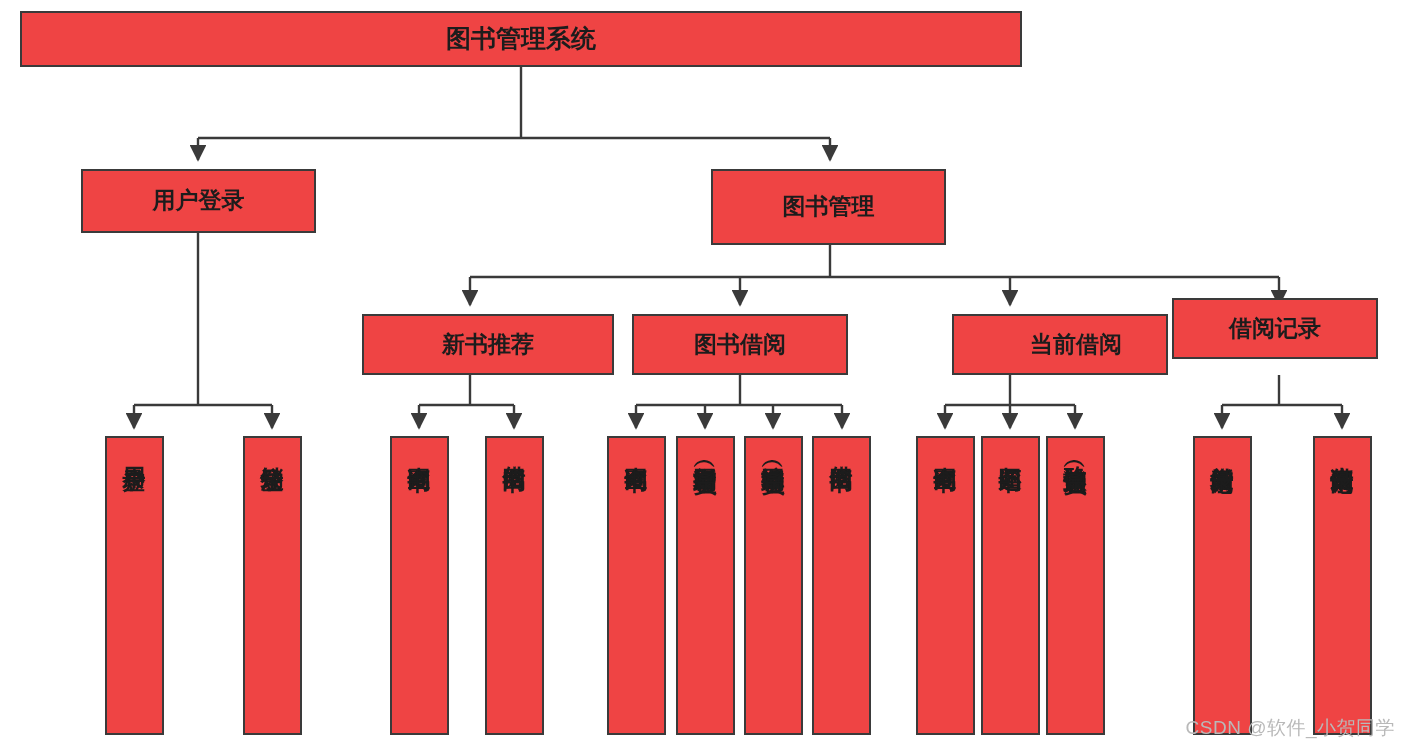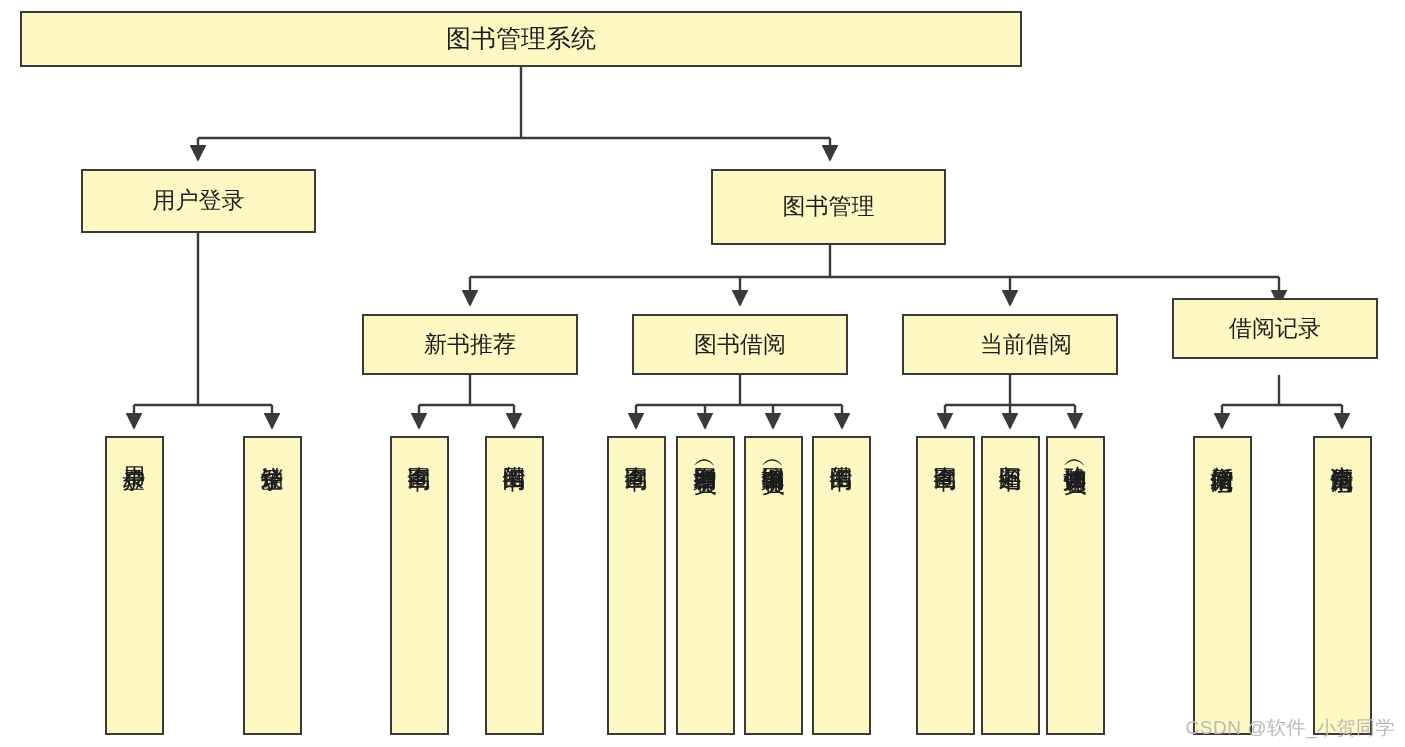--- a/index.html
+++ b/index.html
@@ -21,26 +21,27 @@
     position: absolute;
     left: 0;
     top: 0;
     width: 1405px;
     height: 747px;
     pointer-events: none;
   }
   .node {
     position: absolute;
     box-sizing: border-box;
-    background: #fef9c3;
+    background: #ef4444;
     border: 2px solid #3a3a3a;
     display: flex;
     align-items: center;
     justify-content: center;
     z-index: 2;
+    font-weight: bold;
   }
   .node .label {
     color: #1c1c1c;
     text-align: center;
     line-height: 1.18;
     white-space: nowrap;
   }
   
   .node.horiz .label {
     writing-mode: horizontal-tb;
@@ -133,27 +134,27 @@
     <span class="label">图书管理系统</span>
   </div>
 
   <div class="node horiz lvl2" style="left:81px; top:169px; width:235px; height:64px;">
     <span class="label">用户登录</span>
   </div>
   <div class="node horiz lvl2" style="left:711px; top:169px; width:235px; height:76px;">
     <span class="label">图书管理</span>
   </div>
 
-  <div class="node horiz lvl3" style="left:362px; top:314px; width:216px; height:61px;">
+  <div class="node horiz lvl3" style="left:362px; top:314px; width:252px; height:61px;">
     <span class="label">新书推荐</span>
   </div>
   <div class="node horiz lvl3" style="left:632px; top:314px; width:216px; height:61px;">
     <span class="label">图书借阅</span>
   </div>
-  <div class="node horiz lvl3" style="left:902px; top:314px; width:216px; height:61px;padding-left:32px;">
+  <div class="node horiz lvl3" style="left:952px; top:314px; width:216px; height:61px;padding-left:32px;">
     <span class="label">当前借阅</span>
   </div>
   <div class="node horiz lvl3" style="left:1172px; top:298px; width:206px; height:61px;">
     <span class="label">借阅记录</span>
   </div>
 
   <div class="node vert leaf" style="left:105px; top:436px; width:59px; height:299px;">
     <span class="label">用户登录</span>
   </div>
   <div class="node vert leaf" style="left:243px; top:436px; width:59px; height:299px;">

